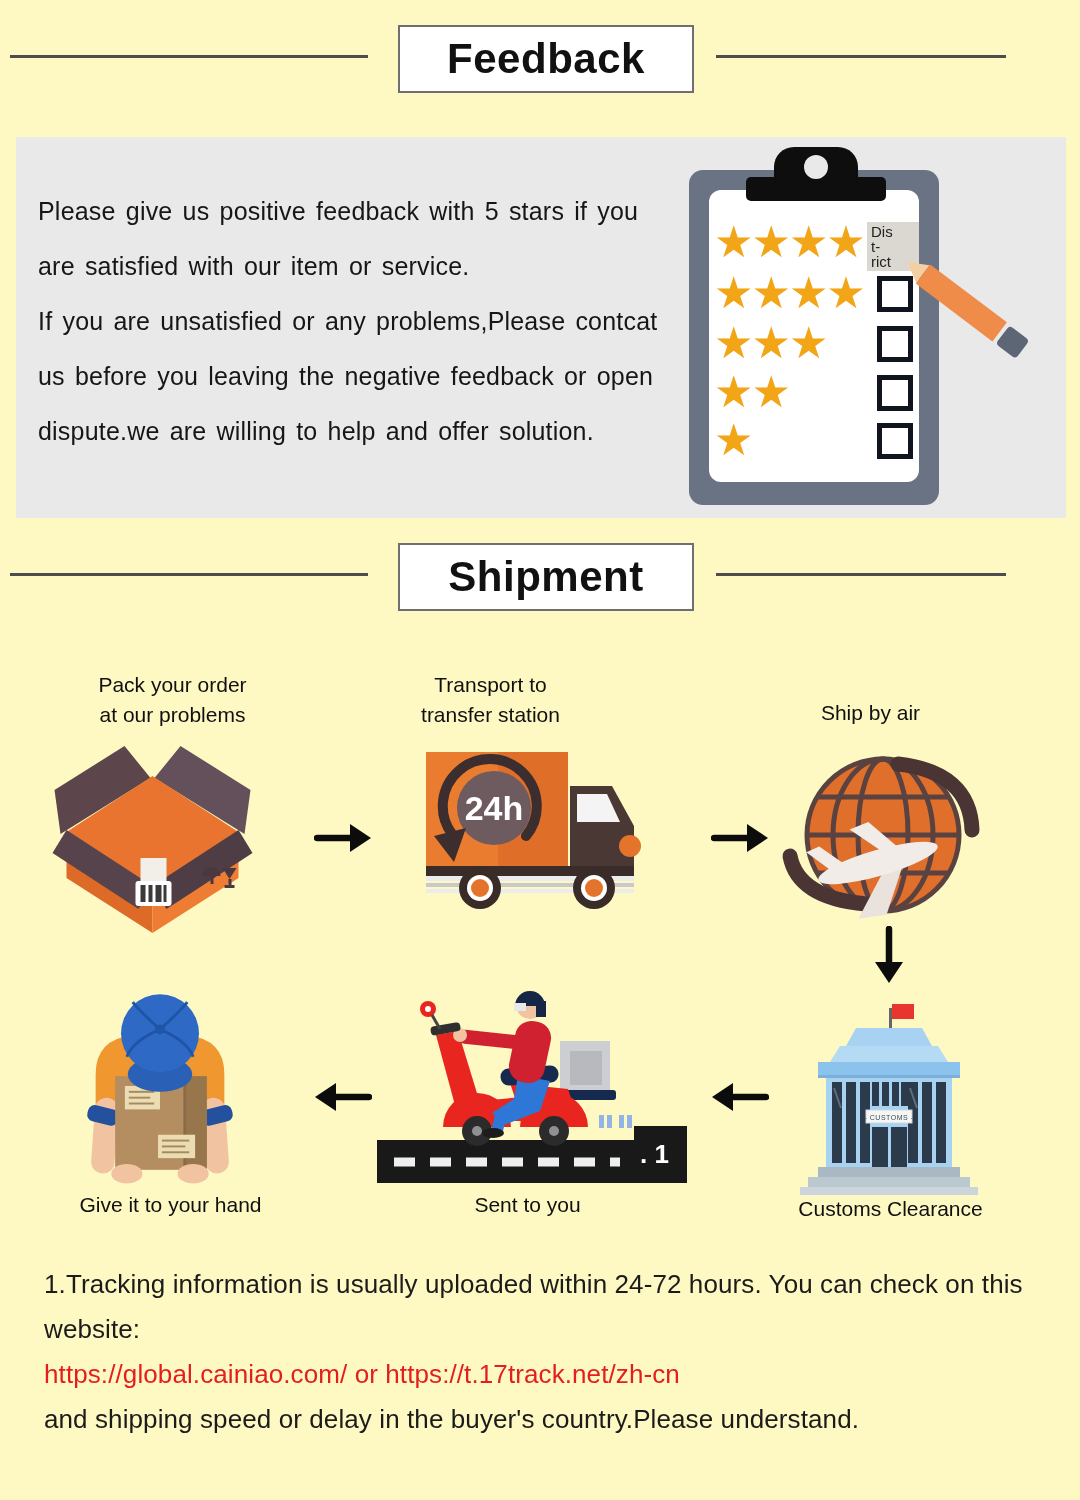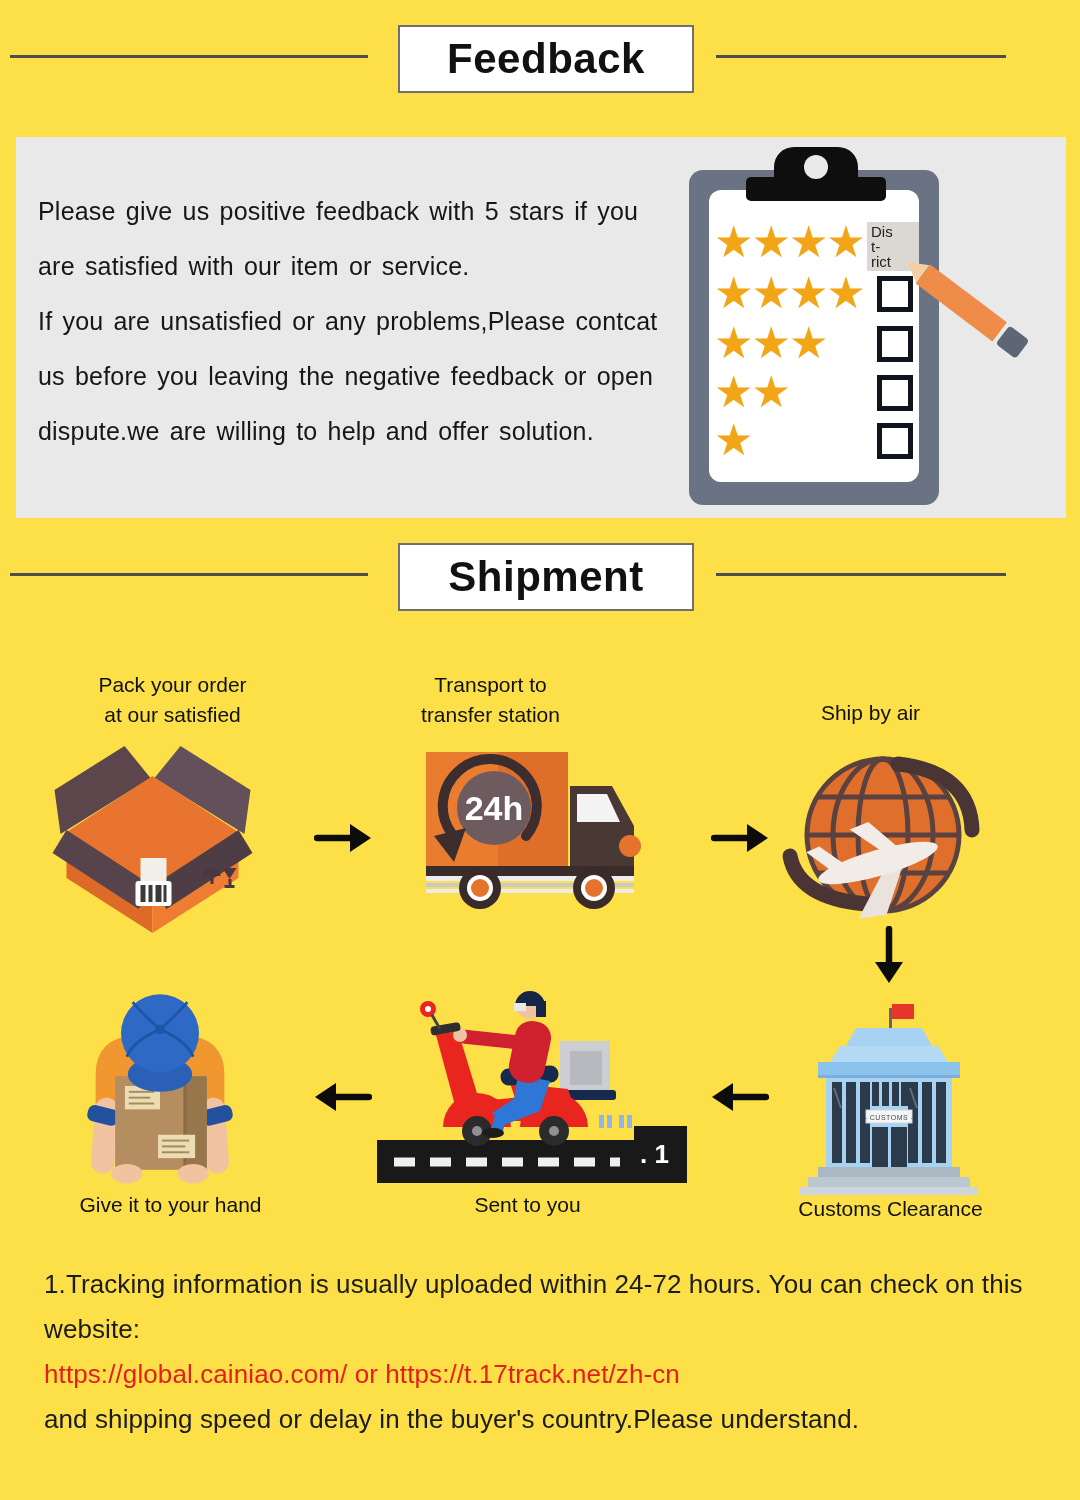--- a/index.html
+++ b/index.html
@@ -1,16 +1,16 @@
 <!DOCTYPE html>
 <html><head>
 <meta charset="utf-8">
 <style>
   html,body{margin:0;padding:0;background:#ffffff;}
-  .page{position:relative;width:1080px;height:1500px;background:#fde047;overflow:hidden;
+  .page{position:relative;width:1080px;height:1500px;background:#fef9c3;overflow:hidden;
         font-family:"Liberation Sans",sans-serif;color:#141414;}
   .abs{position:absolute;}
 
   
   .sec-line{position:absolute;height:3px;background:#4d4d4d;}
   .sec-box{position:absolute;width:292px;height:64px;border:2px solid #6f6f6f;background:#fff;
            display:flex;align-items:center;justify-content:center;}
   .sec-title{font-size:42px;font-weight:bold;color:#111;letter-spacing:0.5px;}
 
   
@@ -106,21 +106,21 @@
   <div class="sec-line" style="left:10px;top:573px;width:358px;"></div>
   <div class="sec-box" style="left:398px;top:543px;">
     <span class="sec-title">Shipment</span>
   </div>
   <div class="sec-line" style="left:716px;top:573px;width:290px;"></div>
 
   <div class="diagram">
 
     <div class="step-label" style="left:70px;top:30px;">
       <div>Pack your order</div>
-      <div>at our satisfied</div>
+      <div>at our problems</div>
     </div>
     <div class="step-label" style="left:388px;top:30px;">
       <div>Transport to</div>
       <div>transfer station</div>
     </div>
     <div class="step-label" style="left:768px;top:58px;">
       <div>Ship by air</div>
     </div>
 
     <svg class="abs" style="left:50px;top:98px;" width="205" height="195" viewBox="0 0 200 195">

